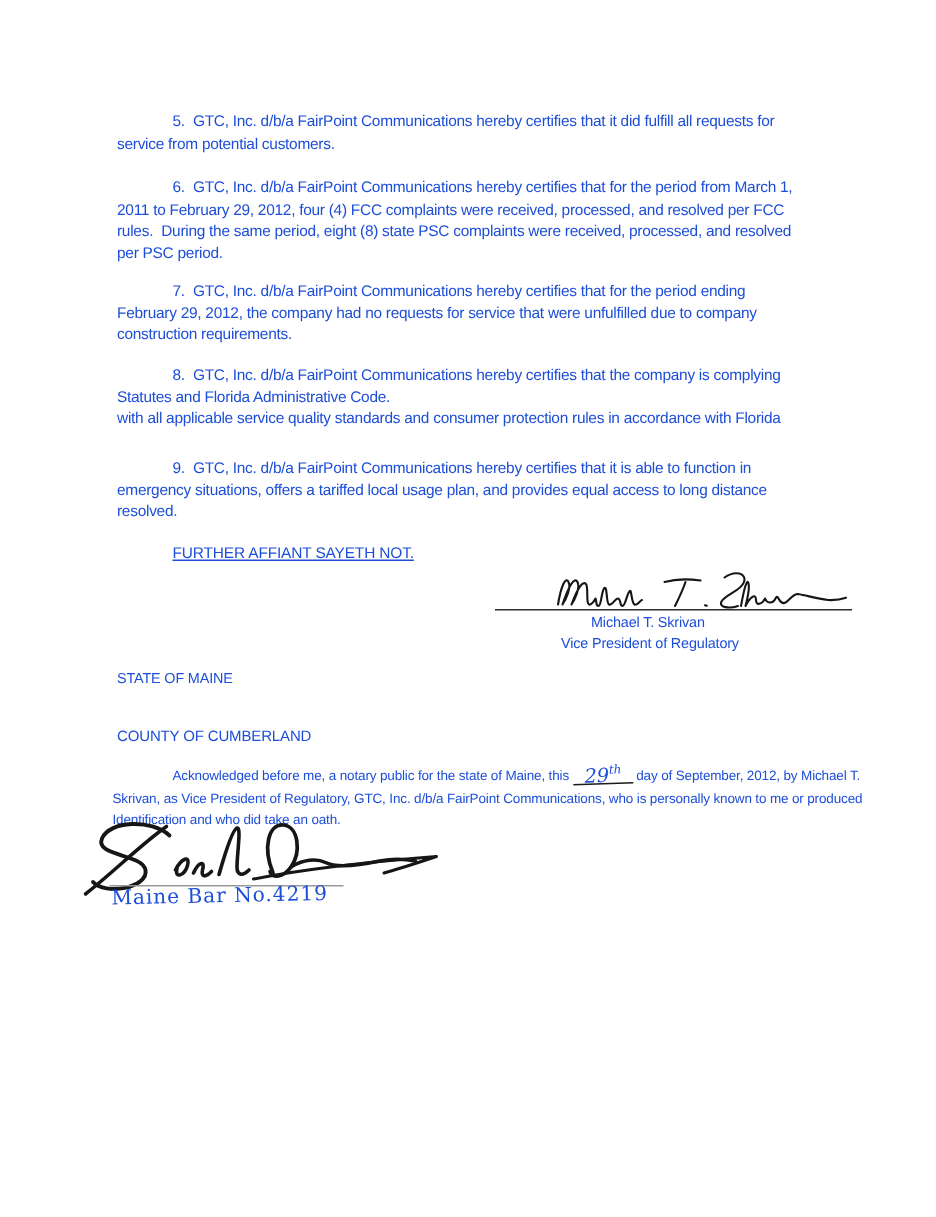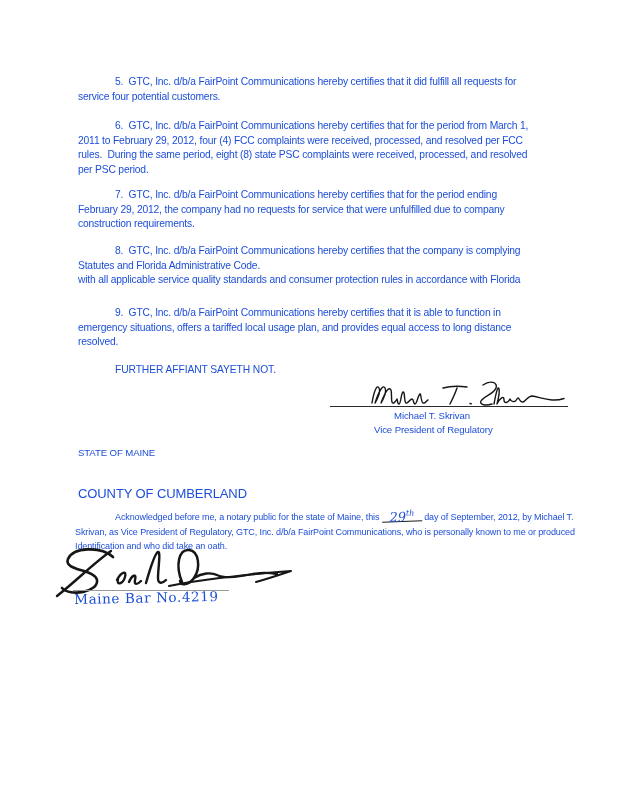--- a/index.html
+++ b/index.html
@@ -12,31 +12,31 @@
     overflow:hidden;
   }
   .para{
     position:absolute;left:78px;
     font-size:10.3px;line-height:14.6px;letter-spacing:-0.18px;
   }
   .para .line{white-space:pre;}
   .indent1{padding-left:37px;}
   .closing{
     position:absolute;left:115px;top:364px;
-    font-size:10.3px;letter-spacing:-0.1px;white-space:pre;
+    font-size:10.3px;letter-spacing:-0.1px;white-space:pre;text-decoration:underline;
   }
   .sig-script{position:absolute;left:330px;top:378px;width:240px;height:30px;}
   .sig-line{
     position:absolute;left:330px;top:406px;width:238px;height:0;
     border-top:1.4px solid #2b2b2b;
   }
   .sig-name{position:absolute;left:394px;top:410px;font-size:9.6px;letter-spacing:-0.1px;white-space:pre;}
   .sig-title{position:absolute;left:374px;top:424px;font-size:9.6px;letter-spacing:-0.1px;white-space:pre;}
   .venue-state{position:absolute;left:78px;top:447px;font-size:9.6px;letter-spacing:-0.1px;white-space:pre;}
-  .venue-county{position:absolute;left:78px;top:486px;font-size:13px;letter-spacing:-0.1px;white-space:pre;}
+  .venue-county{position:absolute;left:78px;top:486px;font-size:10px;letter-spacing:-0.1px;white-space:pre;}
   .ack{
     position:absolute;left:75px;top:508px;width:540px;
     font-size:9px;line-height:14.2px;letter-spacing:-0.1px;
   }
   .ack .line{white-space:pre;}
   .ack-indent{padding-left:40px;}
   .blank{
     display:inline-block;width:40px;text-align:center;
     border-bottom:1px solid #1b1b1b;
     font-family:"DejaVu Serif",serif;font-style:italic;
@@ -58,21 +58,21 @@
   }
   svg path{fill:none;stroke:#161616;stroke-linecap:round;stroke-linejoin:round;}
 </style>
 </head>
 <body>
 
 <div class="page">
 
   <div class="para" style="top:75px">
     <div class="line indent1">5.  GTC, Inc. d/b/a FairPoint Communications hereby certifies that it did fulfill all requests for</div>
-    <div class="line">service four potential customers.</div>
+    <div class="line">service from potential customers.</div>
   </div>
 
   <div class="para" style="top:119px">
     <div class="line indent1">6.  GTC, Inc. d/b/a FairPoint Communications hereby certifies that for the period from March 1,</div>
     <div class="line">2011 to February 29, 2012, four (4) FCC complaints were received, processed, and resolved per FCC</div>
     <div class="line">rules.  During the same period, eight (8) state PSC complaints were received, processed, and resolved</div>
     <div class="line">per PSC period.</div>
   </div>
 
   <div class="para" style="top:188px">

